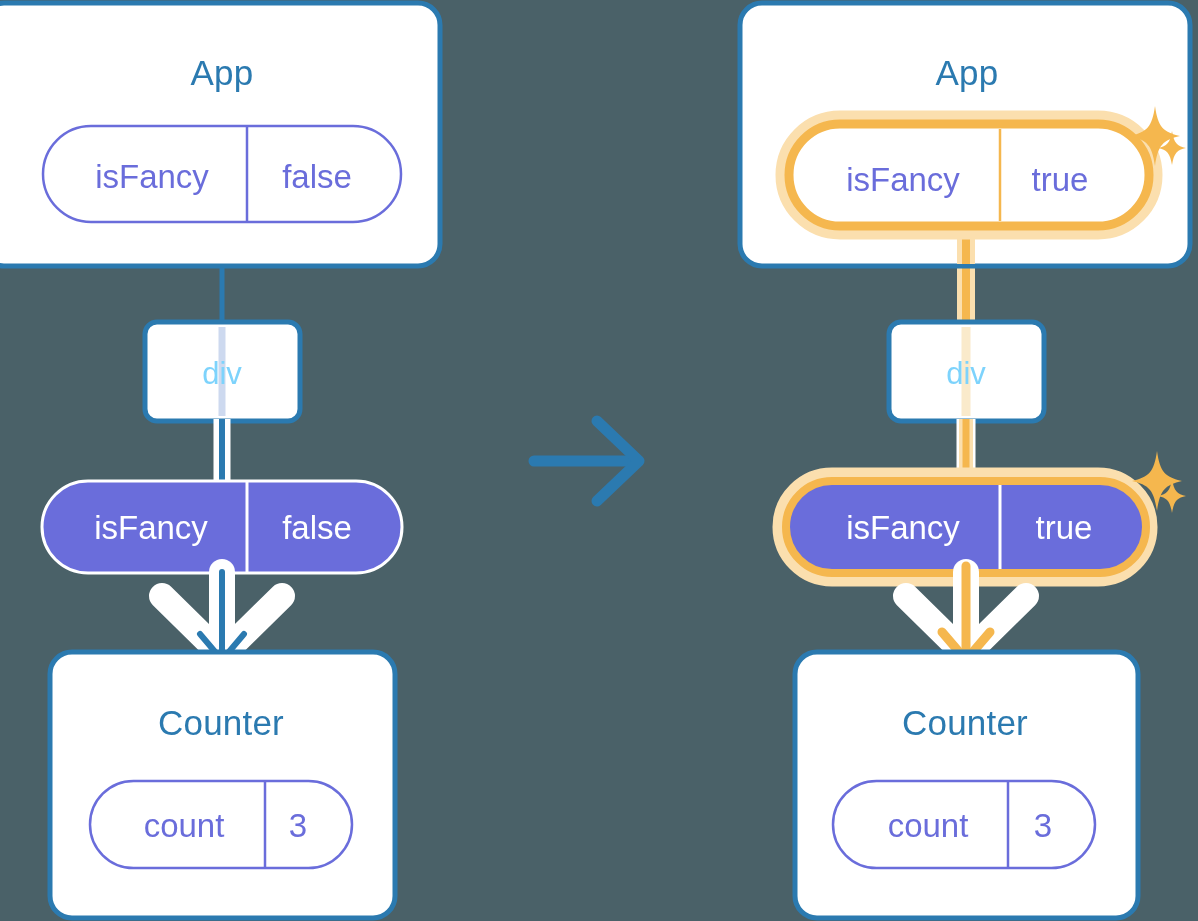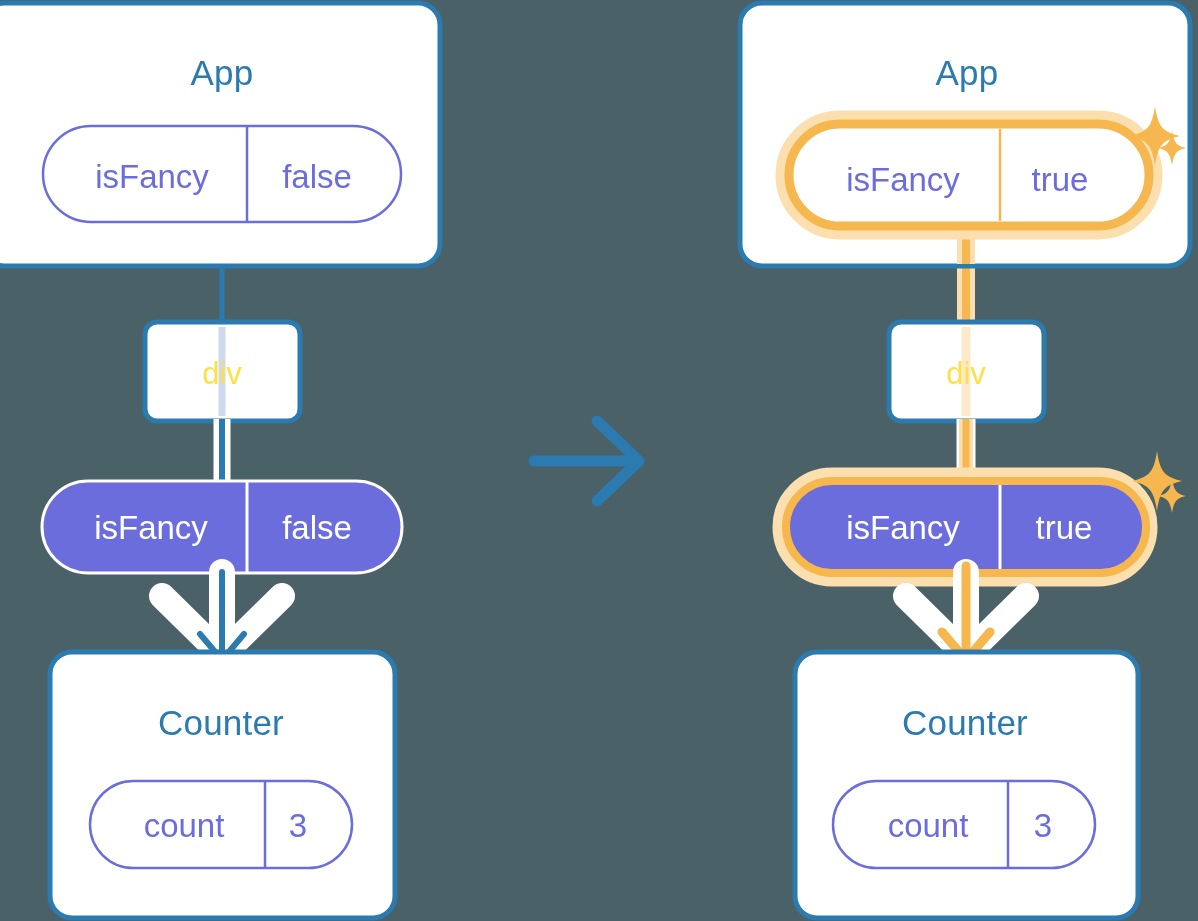--- a/index.html
+++ b/index.html
@@ -44,21 +44,21 @@
   }
   .pill-text-in {
     font-size: 33px;
     color: #ffffff;
   }
   .pill-text-bold {
     font-weight: normal;
   }
   .box-text {
     font-size: 31px;
-    color: #fde047;
+    color: #7dd3fc;
   }
   .center {
     transform: translate(-50%, -50%);
   }
 </style>
 </head>
 <body>
 
 <div id="stage">
 

